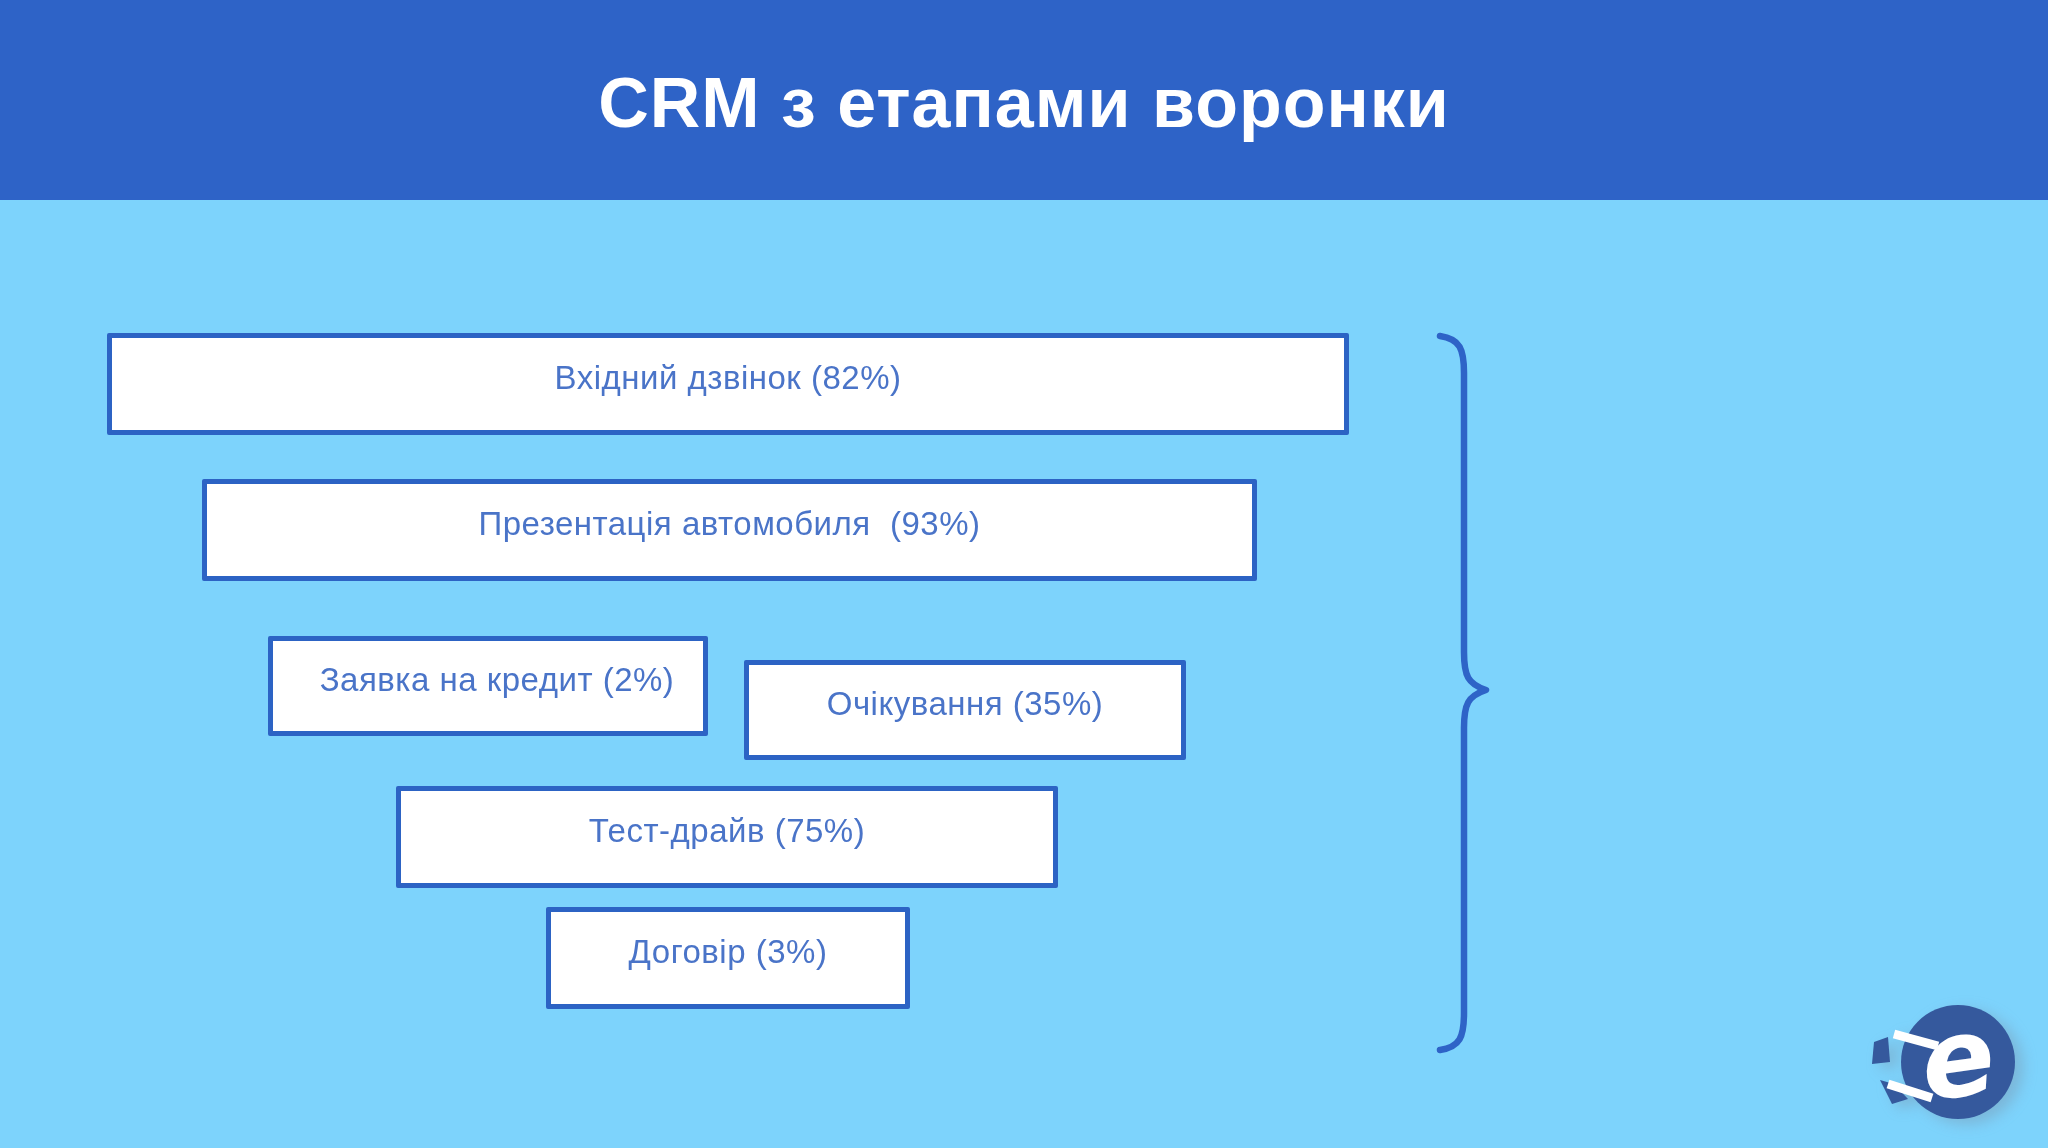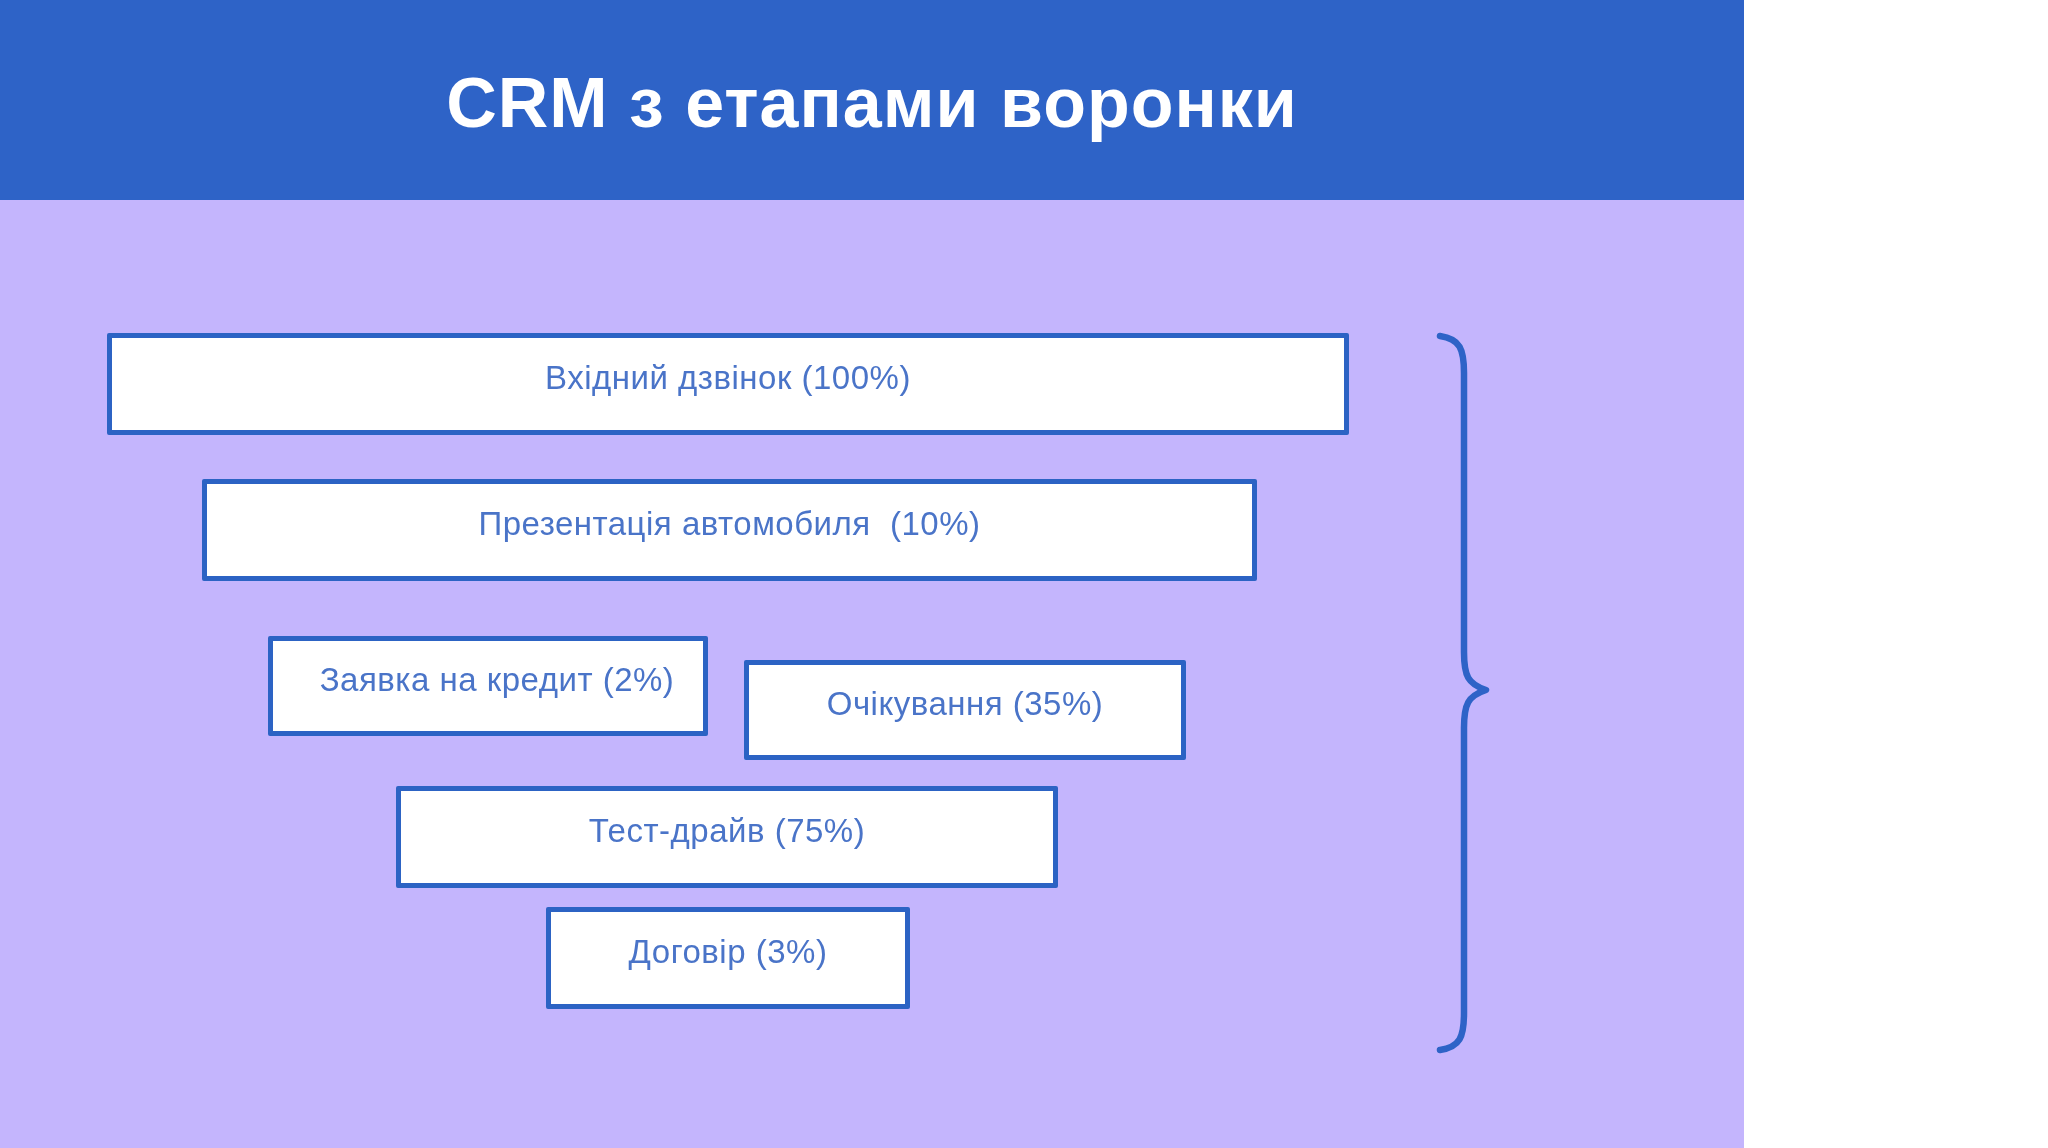--- a/index.html
+++ b/index.html
@@ -1,20 +1,20 @@
 <!DOCTYPE html>
 <html><head>
 <meta charset="utf-8">
 <style>
   html, body { margin: 0; padding: 0; background: #ffffff; }
   .slide {
     position: relative;
-    width: 1744px;
+    width: 2048px;
     height: 1148px;
-    background: #c4b5fd;
+    background: #7dd3fc;
     overflow: hidden;
     font-family: "Liberation Sans", sans-serif;
   }
 
   
   .titlebar {
     position: absolute;
     left: 0; top: 0;
     width: 100%; height: 200px;
     background: #2e63c7;
@@ -84,25 +84,25 @@
 </head>
 <body>
 
 <div class="slide">
 
   <header class="titlebar">
     <h1>CRM з етапами воронки</h1>
   </header>
 
   <div class="stage s1">
-    <span>Вхідний дзвінок (100%)</span>
+    <span>Вхідний дзвінок (82%)</span>
   </div>
 
   <div class="stage s2">
-    <span>Презентація автомобиля  (10%)</span>
+    <span>Презентація автомобиля  (93%)</span>
   </div>
 
   <div class="stage s3">
     <span>Заявка на кредит (2%)</span>
   </div>
 
   <div class="stage s4">
     <span>Очікування (35%)</span>
   </div>
 

